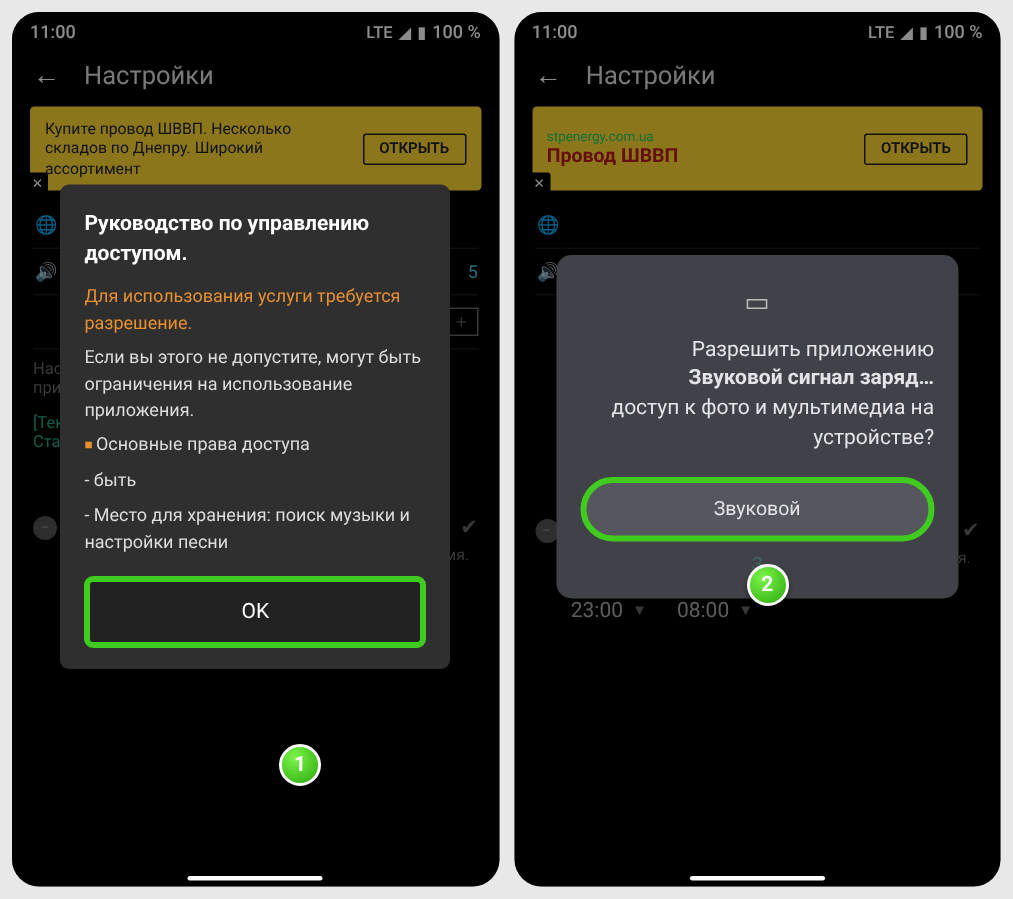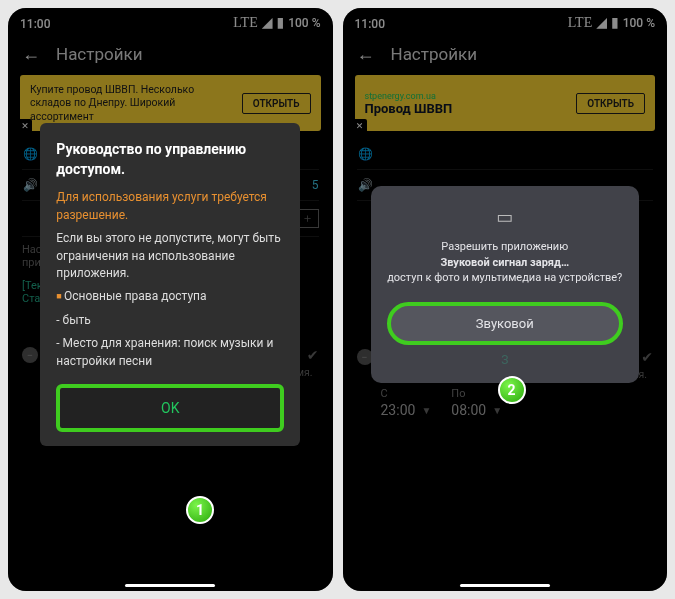--- a/index.html
+++ b/index.html
@@ -23,21 +23,21 @@
   }
   .status-bar {
     display: flex;
     justify-content: space-between;
     align-items: flex-end;
     padding: 6px 12px 2px;
     font-size: 12px;
     font-weight: 500;
   }
   .status-right { display: flex; align-items: center; gap: 4px; }
-  .status-icon { font-size: 14px; font-family: Liberation Serif, serif; }
+  .status-icon { font-size: 11px; }
   .app-header {
     display: flex;
     align-items: center;
     gap: 16px;
     padding: 10px 14px;
   }
   .back-arrow { font-size: 18px; }
   .app-title { font-size: 17px; color: #ddd; }
 
   .ad-banner {
@@ -48,21 +48,21 @@
     padding: 8px 10px;
     display: flex;
     align-items: center;
     justify-content: space-between;
     gap: 8px;
     min-height: 56px;
     position: relative;
   }
   .ad-text { font-size: 10.5px; line-height: 1.25; flex: 1; }
   .ad-source { font-size: 9px; color: #2c6; }
-  .ad-title-b { font-size: 13px; font-weight: 700; color: #0f172a; }
+  .ad-title-b { font-size: 13px; font-weight: 700; color: #b91c1c; }
   .ad-cta {
     border: 1.5px solid #222;
     padding: 4px 10px;
     font-size: 10px;
     font-weight: 600;
     background: transparent;
     border-radius: 2px;
   }
   .ad-close {
     position: absolute;
@@ -126,38 +126,38 @@
   }
   .dialog-a h3 { font-size: 14px; color: #fff; margin-bottom: 10px; font-weight:700;}
   .dialog-a .orange { color: #e89030; }
   .dialog-a p { margin: 6px 0; }
   .bullet::before { content:"■ "; font-size:9px; color:#e89030; position:relative; top:-1px;}
   .ok-btn {
     margin-top: 14px;
     width: 100%;
     background: #222;
     border: 4px solid #3fcc1f;
-    color: #22c55e;
+    color: #ffffff;
     font-size: 14px;
     padding: 10px 0;
     border-radius: 6px;
     text-align: center;
   }
 
   .dialog-b {
     background: #414249;
     width: 268px;
     border-radius: 10px;
     padding: 20px 16px 16px;
     text-align: center;
     color: #e4e4e8;
     margin-top: -30px;
   }
   .dialog-b .folder { font-size: 18px; color: #bbb; margin-bottom: 12px; }
-  .dialog-b .perm-text { font-size: 11px; line-height: 1.4; margin-bottom: 4px; }
+  .dialog-b .perm-text { font-size: 14px; line-height: 1.4; margin-bottom: 4px; text-align: right; }
   .dialog-b .perm-text b { font-weight:700; }
   .allow-btn {
     margin-top: 16px;
     width: 100%;
     background: #55565e;
     border: 4px solid #3fcc1f;
     color: #e4e4e8;
     font-size: 13px;
     padding: 10px 0;
     border-radius: 24px;

